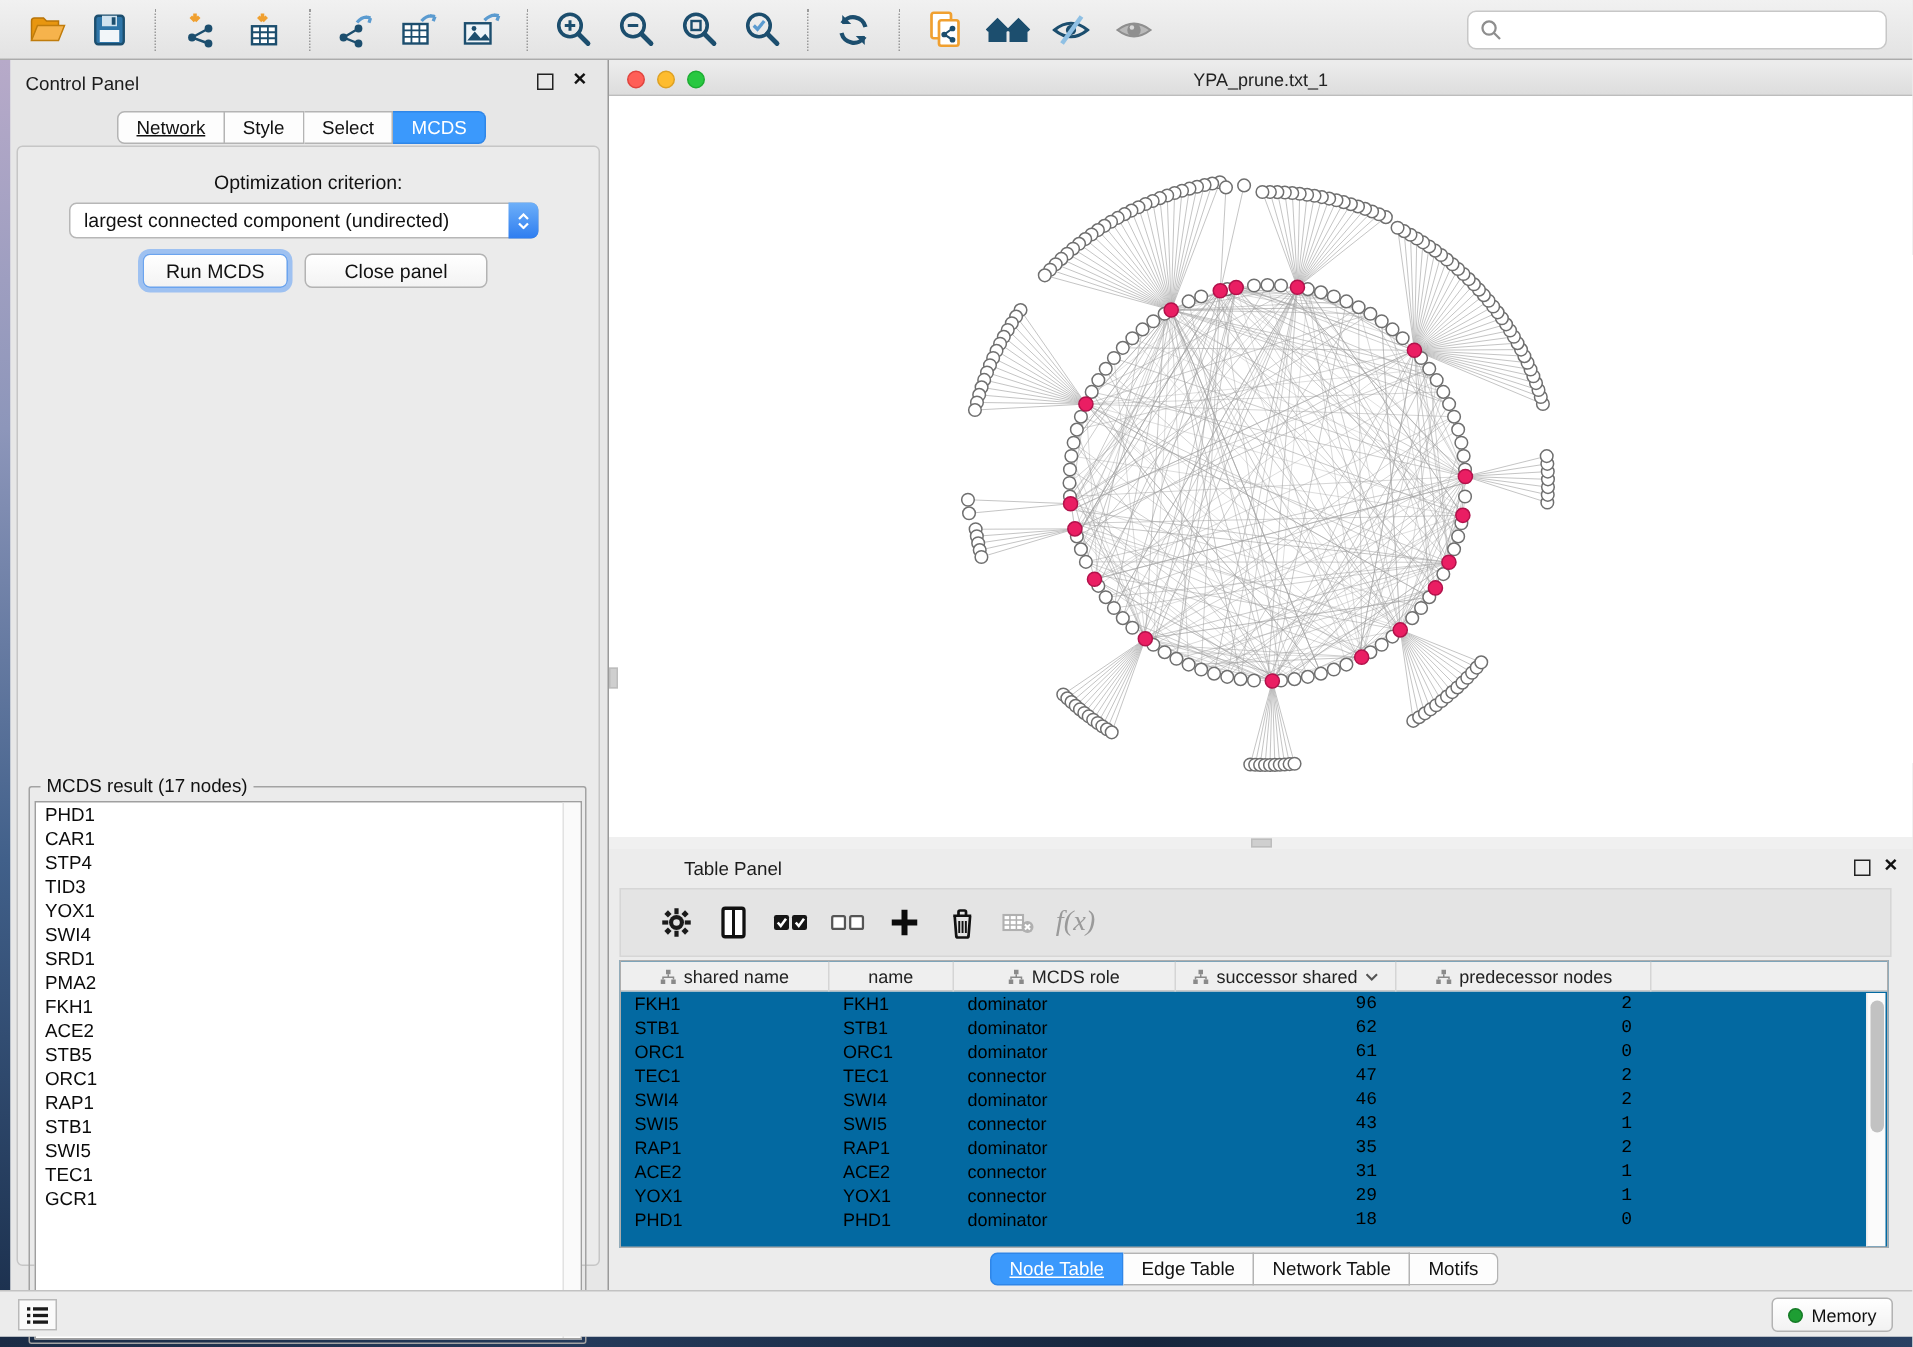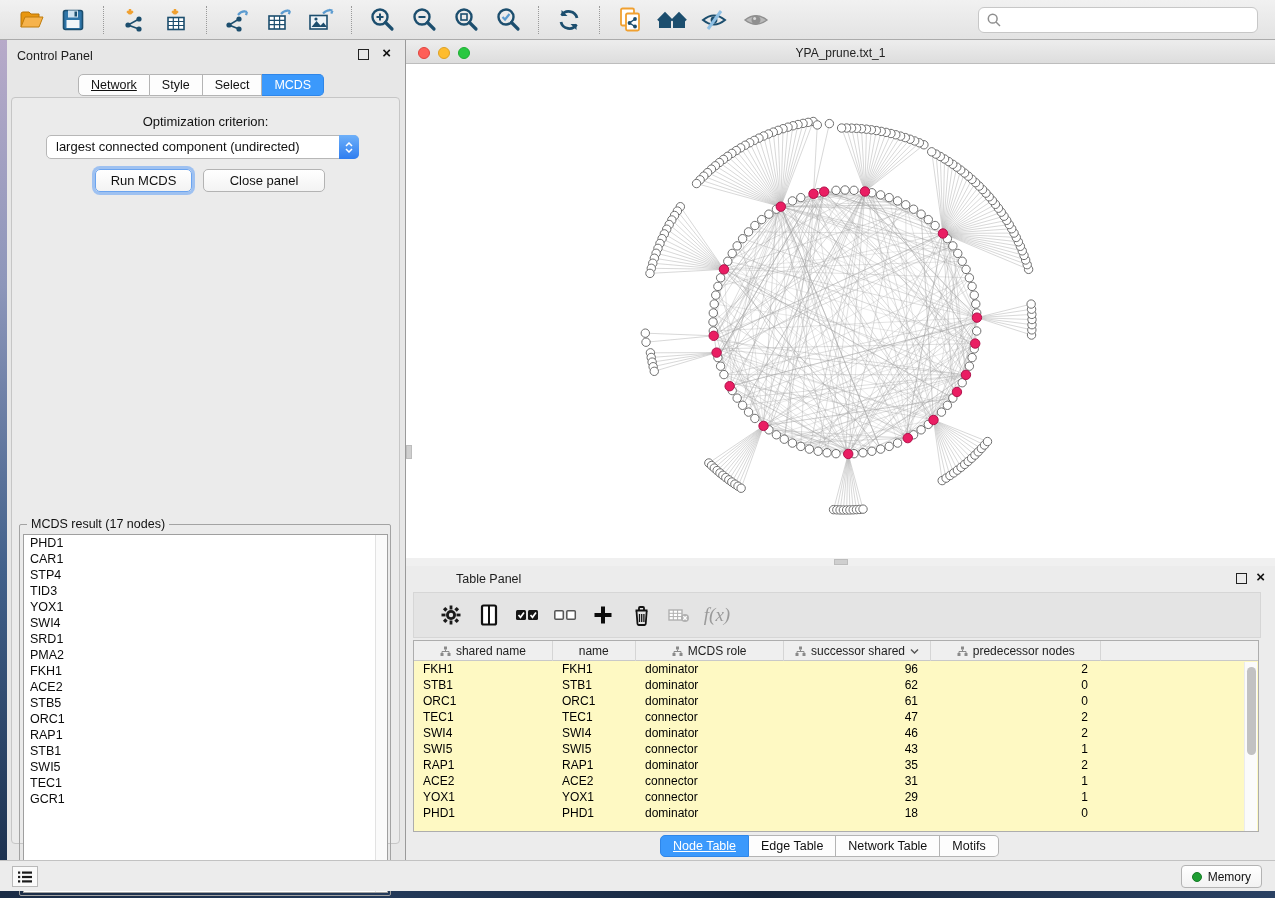--- a/index.html
+++ b/index.html
@@ -71,27 +71,27 @@
   .net-splitter { position:absolute; left:0; top:516px; width:869px; height:8px; background:#f0f0f0; }
   .split-handle-h { position:absolute; left:428px; top:1px; width:14px; height:6px; background:#cfcfcf; border:1px solid #bdbdbd;}
   .split-handle-v { position:absolute; left:0px; top:403px; width:6px; height:14px; background:#cfcfcf; border:1px solid #bdbdbd;}
 
   
   .table-panel { position:absolute; left:406px; top:566px; width:869px; height:294px; background:#ececec; }
   .tp-float { right:28px; } .tp-close { right:10px; }
   .tp-toolbar { position:absolute; left:7px; top:26px; width:848px; height:46px; background:#e4e4e4; border:1px solid #d6d6d6;
     display:flex; align-items:center; padding-left:18px; }
   .tp-icon { width:38px; height:30px; display:flex; align-items:center; justify-content:center;text-align:center; }
-  .tbl { position:absolute; left:7px; top:74px; width:846px; height:192px; background:#fef9c3; border:1px solid #adadad; overflow:hidden;}
+  .tbl { position:absolute; left:7px; top:74px; width:846px; height:192px; background:#0369a1; border:1px solid #adadad; overflow:hidden;}
   .tbl-header { display:flex; height:20px; background:#efefef; border-bottom:1px solid #c9c9c9; }
   .th { display:flex; align-items:center; justify-content:center; gap:5px; border-right:1px solid #d5d5d5;
     font-size:12px; color:#222; height:20px; }
   .tbl-row { display:flex; height:16px; }
   .td { font-size:12px; line-height:16px; color:#000; overflow:hidden; white-space:nowrap; }
-  .td.text { padding-left:9px; } .td.num { text-align:right; padding-right:14px; }
+  .td.text { padding-left:9px; } .td.num { text-align:right; padding-right:14px;font-family:Liberation Mono, monospace; }
   .tbl-vscroll { position:absolute; right:1px; top:21px; width:13px; height:169px; background:#fbfbfb; border-left:1px solid #ececec;}
   .tbl-thumb { position:absolute; left:2px; top:5px; width:9px; height:88px; background:#c2c2c2; border-radius:5px;}
   .tp-tabs { position:absolute; left:254px; top:269px; }
 
   
   .status-bar { position:absolute; left:0; top:860px; width:1275px; height:31px; background:#ececec; border-top:1px solid #c2c2c2;}
   .list-btn { position:absolute; left:12px; top:5px; width:26px; height:21px; background:#fafafa; border:1px solid #b9b9b9;
     display:flex; align-items:center; justify-content:center;}
   .memory-btn { position:absolute; right:13px; top:4px; height:23px; background:linear-gradient(#fff,#f2f2f2); border:1px solid #b3b3b3;
     border-radius:4px; display:flex; align-items:center; gap:6px; padding:0 10px; font-size:12px; color:#111;}

